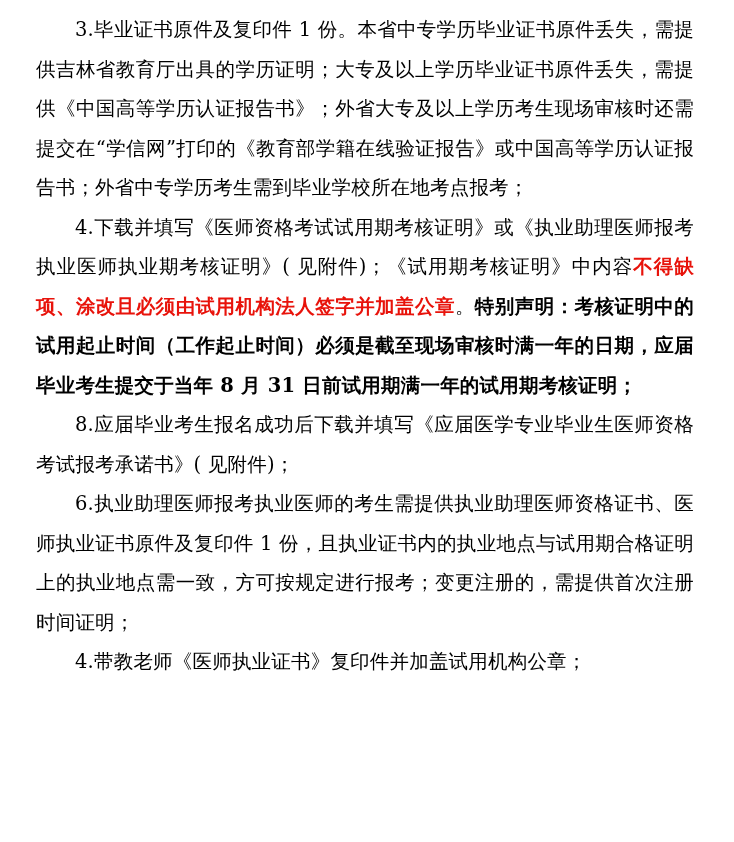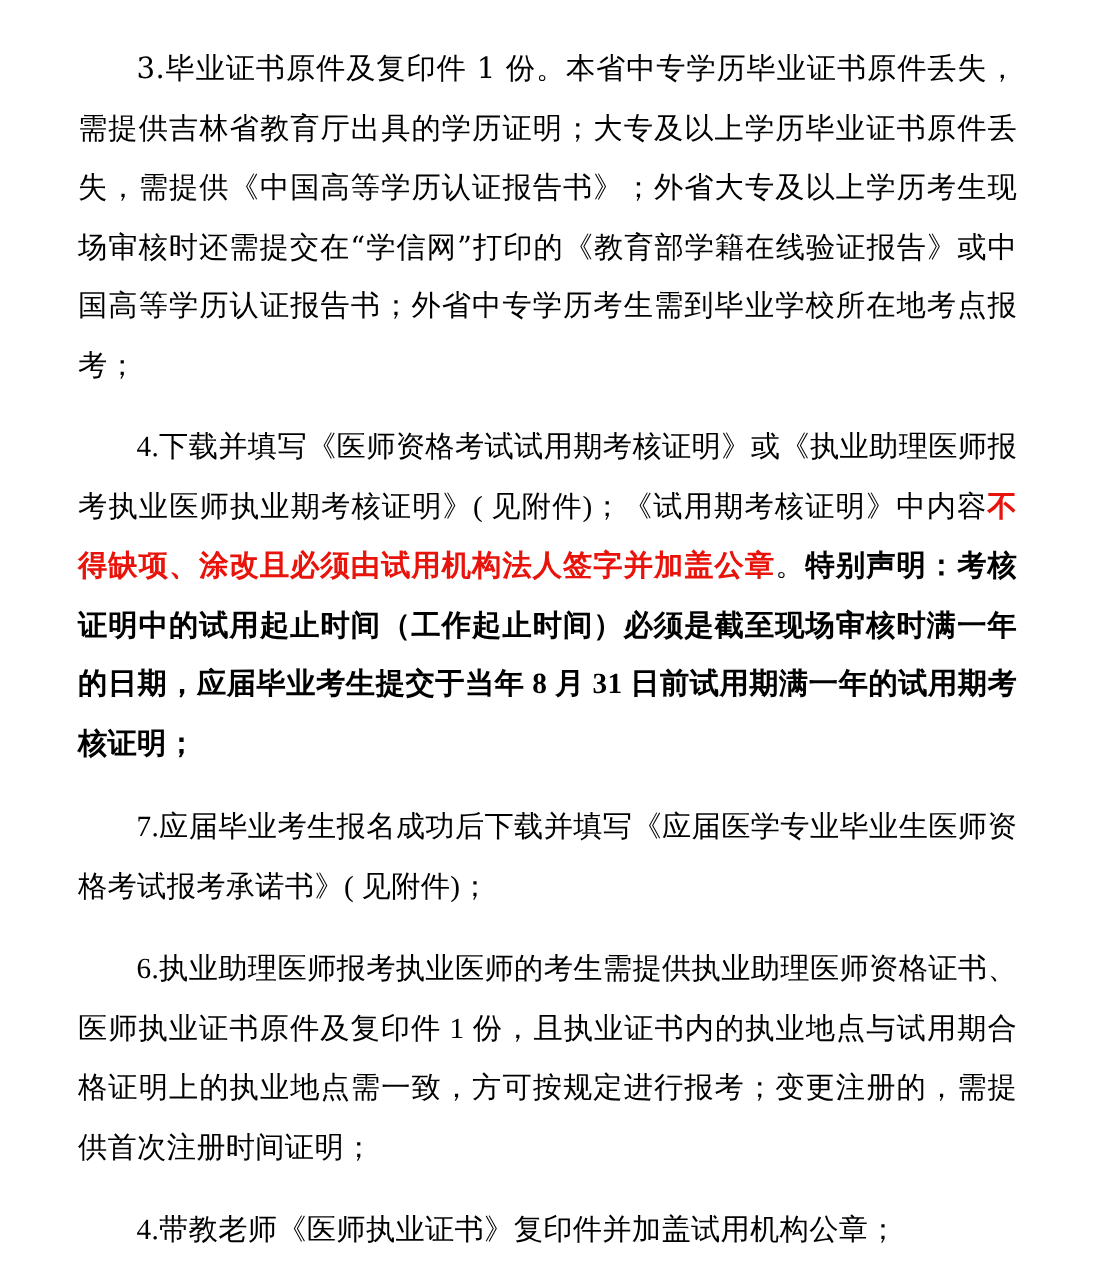--- a/index.html
+++ b/index.html
@@ -20,39 +20,38 @@
     box-sizing: border-box;
     padding: 10px 40px 0 36px;
     overflow: hidden;
   }
   .para {
     font-size: 19.5px;
     line-height: 39.5px;
     text-align: justify;
     text-justify: inter-ideograph;
     text-indent: 2em;
-    margin: 16px;
+    margin: 0;
     letter-spacing: 0.2px;
   }
   .para + .para {
     margin-top: 0px;
-    font-family: Liberation Serif, serif;
   }
   .bold {
     font-weight: bold;
   }
   .red {
     color: #e8130b;
     font-weight: bold;
   }
 </style>
 </head>
 <body>
 
 <div class="page">
   <div id="doc-body">
       <p class="para"><span>3.毕业证书原件及复印件 1 份。本省中专学历毕业证书原件丢失，需提供吉林省教育厅出具的学历证明；大专及以上学历毕业证书原件丢失，需提供《中国高等学历认证报告书》；外省大专及以上学历考生现场审核时还需提交在“学信网”打印的《教育部学籍在线验证报告》或中国高等学历认证报告书；外省中专学历考生需到毕业学校所在地考点报考；</span></p>
       <p class="para"><span>4.下载并填写《医师资格考试试用期考核证明》或《执业助理医师报考执业医师执业期考核证明》( 见附件)；《试用期考核证明》中内容</span><span class="red">不得缺项、涂改且必须由试用机构法人签字并加盖公章</span><span>。</span><span class="bold">特别声明：考核证明中的试用起止时间（工作起止时间）必须是截至现场审核时满一年的日期，应届毕业考生提交于当年 8 月 31 日前试用期满一年的试用期考核证明；</span></p>
-      <p class="para"><span>7.应届毕业考生报名成功后下载并填写《应届医学专业毕业生医师资格考试报考承诺书》( 见附件)；</span></p>
+      <p class="para"><span>8.应届毕业考生报名成功后下载并填写《应届医学专业毕业生医师资格考试报考承诺书》( 见附件)；</span></p>
       <p class="para"><span>6.执业助理医师报考执业医师的考生需提供执业助理医师资格证书、医师执业证书原件及复印件 1 份，且执业证书内的执业地点与试用期合格证明上的执业地点需一致，方可按规定进行报考；变更注册的，需提供首次注册时间证明；</span></p>
       <p class="para"><span>4.带教老师《医师执业证书》复印件并加盖试用机构公章；</span></p>
     </div>
 </div>
 
 </body></html>

